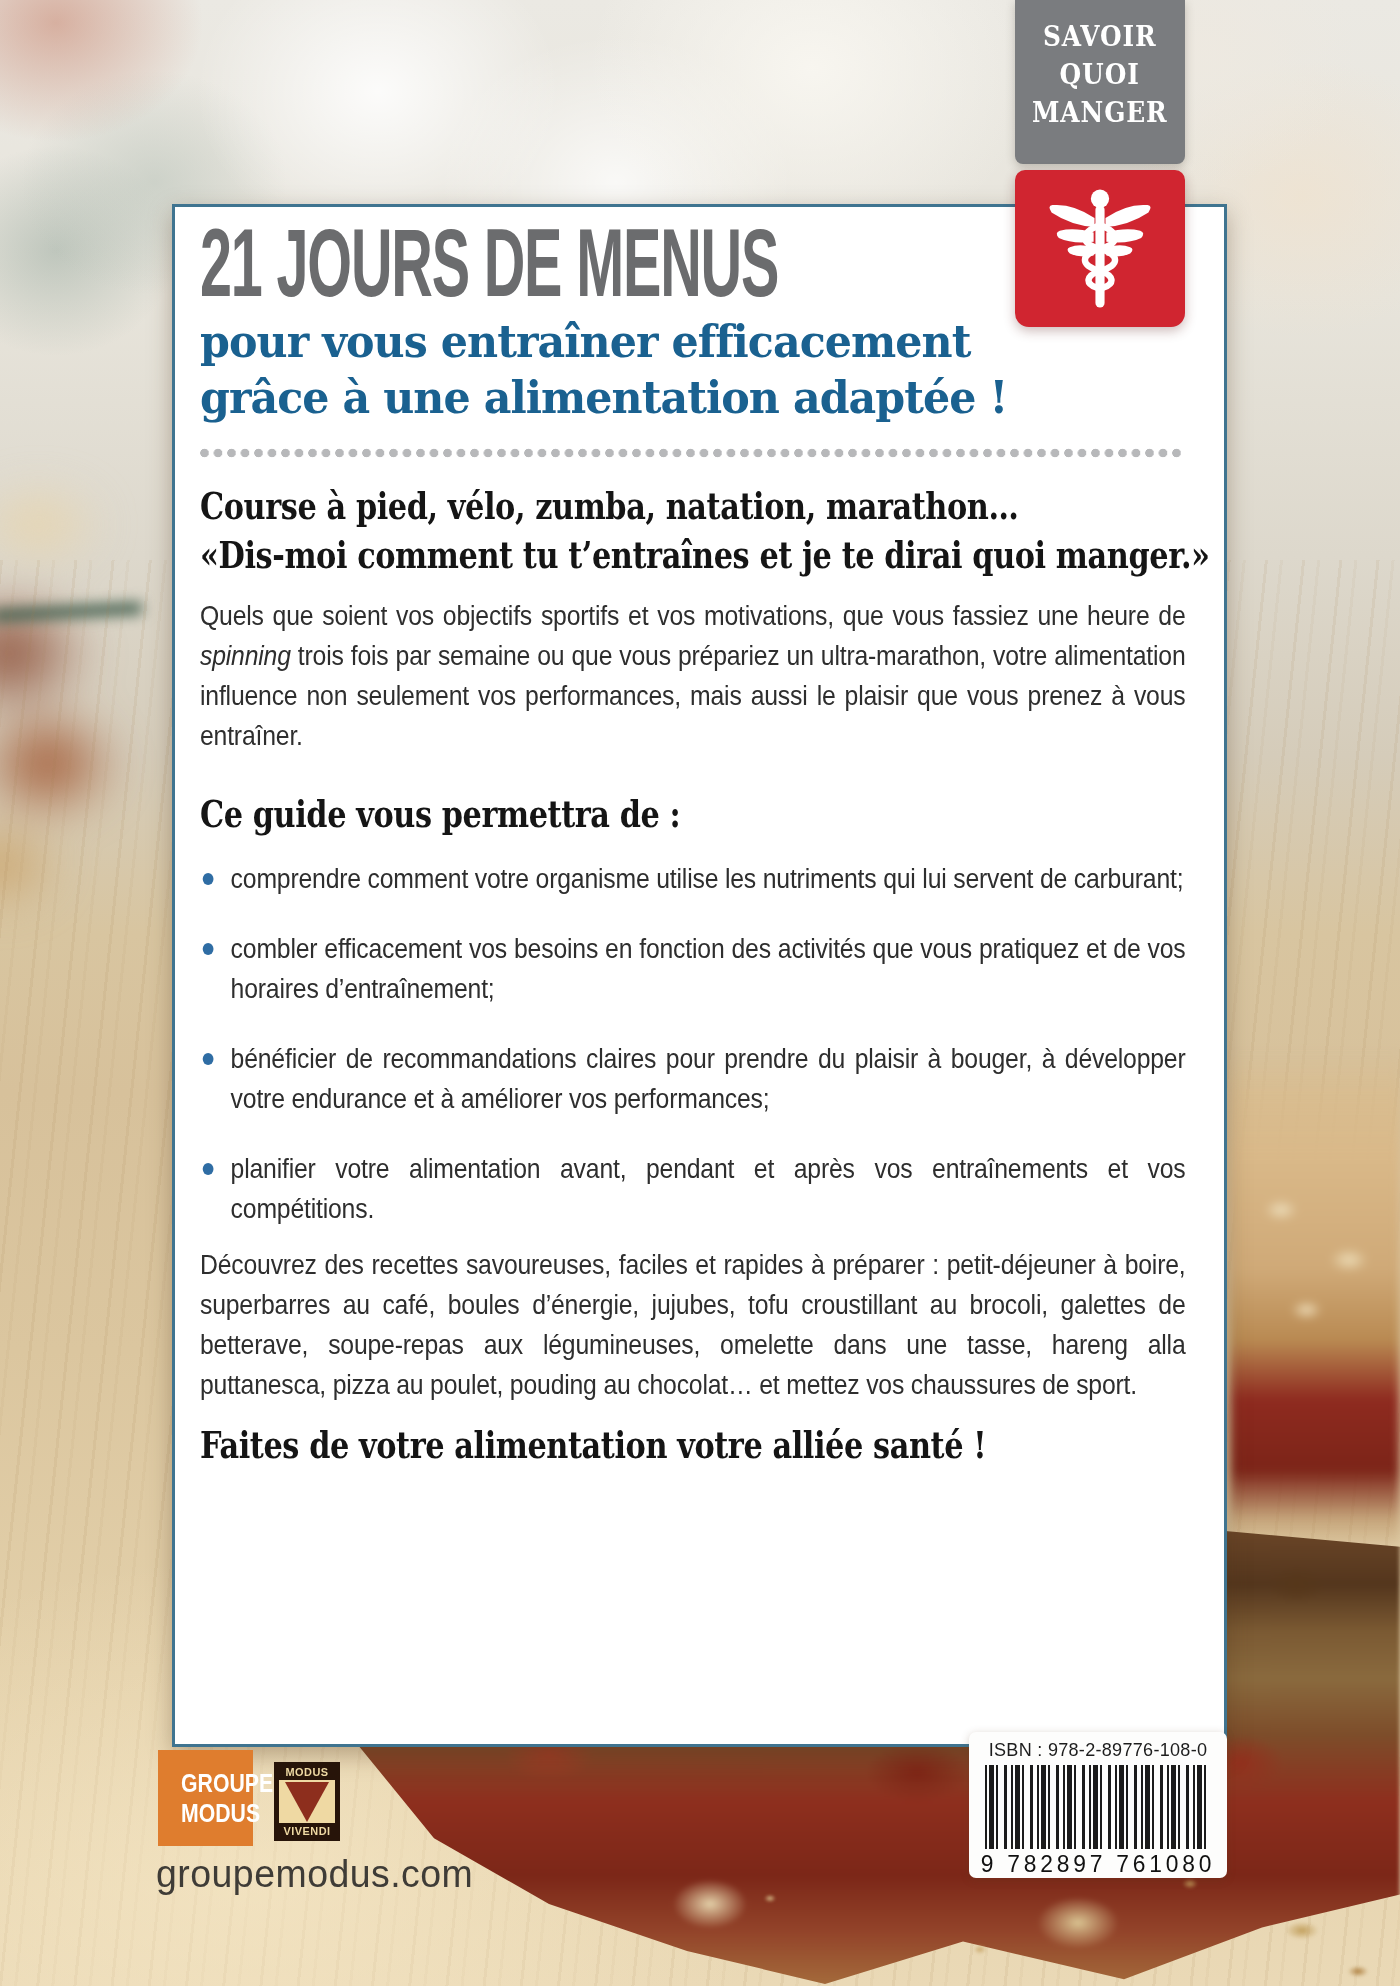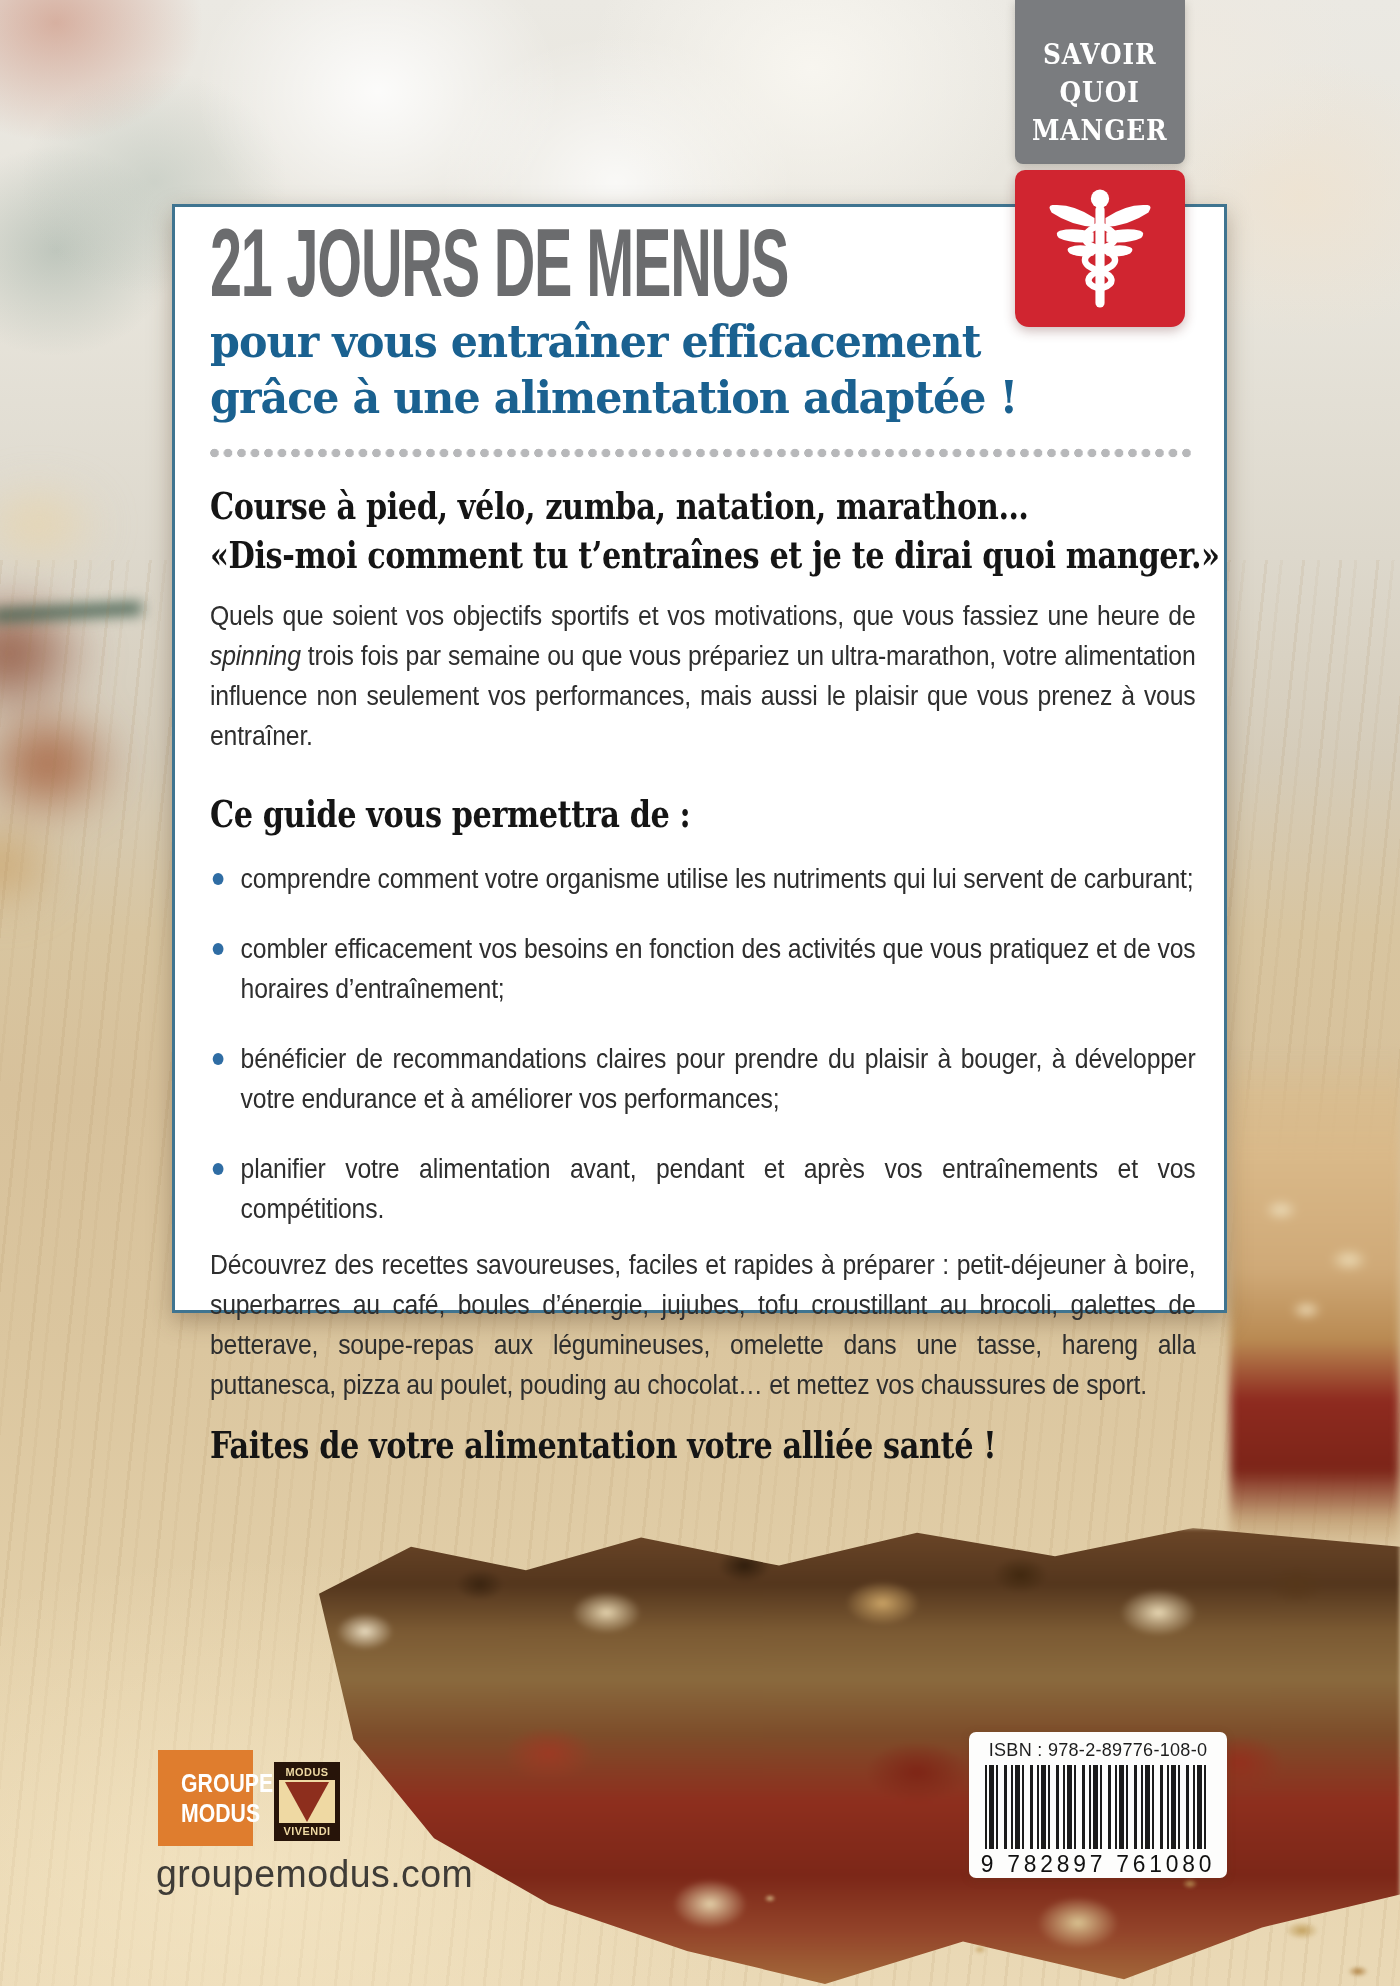--- a/index.html
+++ b/index.html
@@ -63,32 +63,32 @@
     background:
       radial-gradient(26px 14px at 93% 62%,#c2a05e,transparent 65%),
       radial-gradient(12px 8px at 85% 30%,#b98f54,transparent 65%),
       radial-gradient(9px 6px at 55% 40%,#d8c08b,transparent 65%),
       radial-gradient(10px 7px at 70% 75%,#caa76b,transparent 65%),
       radial-gradient(16px 9px at 97% 90%,#b08344,transparent 65%);}
 
   
   .badge{position:absolute;left:1015px;top:0;width:170px;height:164px;background:#7a7c7f;
     border-radius:0 0 8px 8px;z-index:11;display:flex;flex-direction:column;align-items:center;
-    justify-content:flex-end;padding-bottom:14px;box-sizing:border-box;
+    justify-content:flex-end;padding-bottom:32px;box-sizing:border-box;
     box-shadow:0 3px 10px rgba(60,50,40,.25);}
   .badge span{font-family:"DejaVu Serif",serif;font-weight:bold;color:#fff;font-size:27px;
     line-height:38px;letter-spacing:1px;transform:scaleX(.92);}
   .badge-red{position:absolute;left:1015px;top:170px;width:170px;height:157px;background:#d02530;
     border-radius:10px 10px 14px 14px;z-index:11;display:flex;align-items:center;justify-content:center;
     box-shadow:0 4px 12px rgba(90,30,25,.3);}
   .badge-red svg{width:112px;height:128px;}
 
   
-  .card{position:absolute;left:172px;top:204px;width:1055px;height:1109px;background:#fff;
-    border:3px solid #3f7490;box-sizing:border-box;padding:10px 0 0 35px;z-index:10;
+  .card{position:absolute;left:172px;top:204px;width:1055px;height:1543px;background:#fff;
+    border:3px solid #3f7490;box-sizing:border-box;padding:10px 0 0 25px;z-index:10;
     box-shadow:0 8px 22px rgba(80,55,30,.35);}
   .title{font-weight:bold;font-size:96px;line-height:.95;letter-spacing:-2px;color:#6b6c6e;
     white-space:nowrap;transform:scaleX(.6);transform-origin:left top;}
   .subtitle{margin-top:6px;transform:scaleX(.95);transform-origin:left top;}
   .subtitle div{font-family:"DejaVu Serif",serif;font-weight:bold;font-size:45px;line-height:56px;
     color:#1a6190;white-space:nowrap;letter-spacing:-1px;}
   .dots{margin-top:22px;width:985px;height:10px;
     background-image:radial-gradient(circle 4px at 4.5px 5px,#b7b8ba 4px,transparent 4.6px);
     background-size:13.5px 10px;background-repeat:repeat-x;}
   .quote{margin-top:24px;transform:scaleX(.82);transform-origin:left top;width:1200px;}

